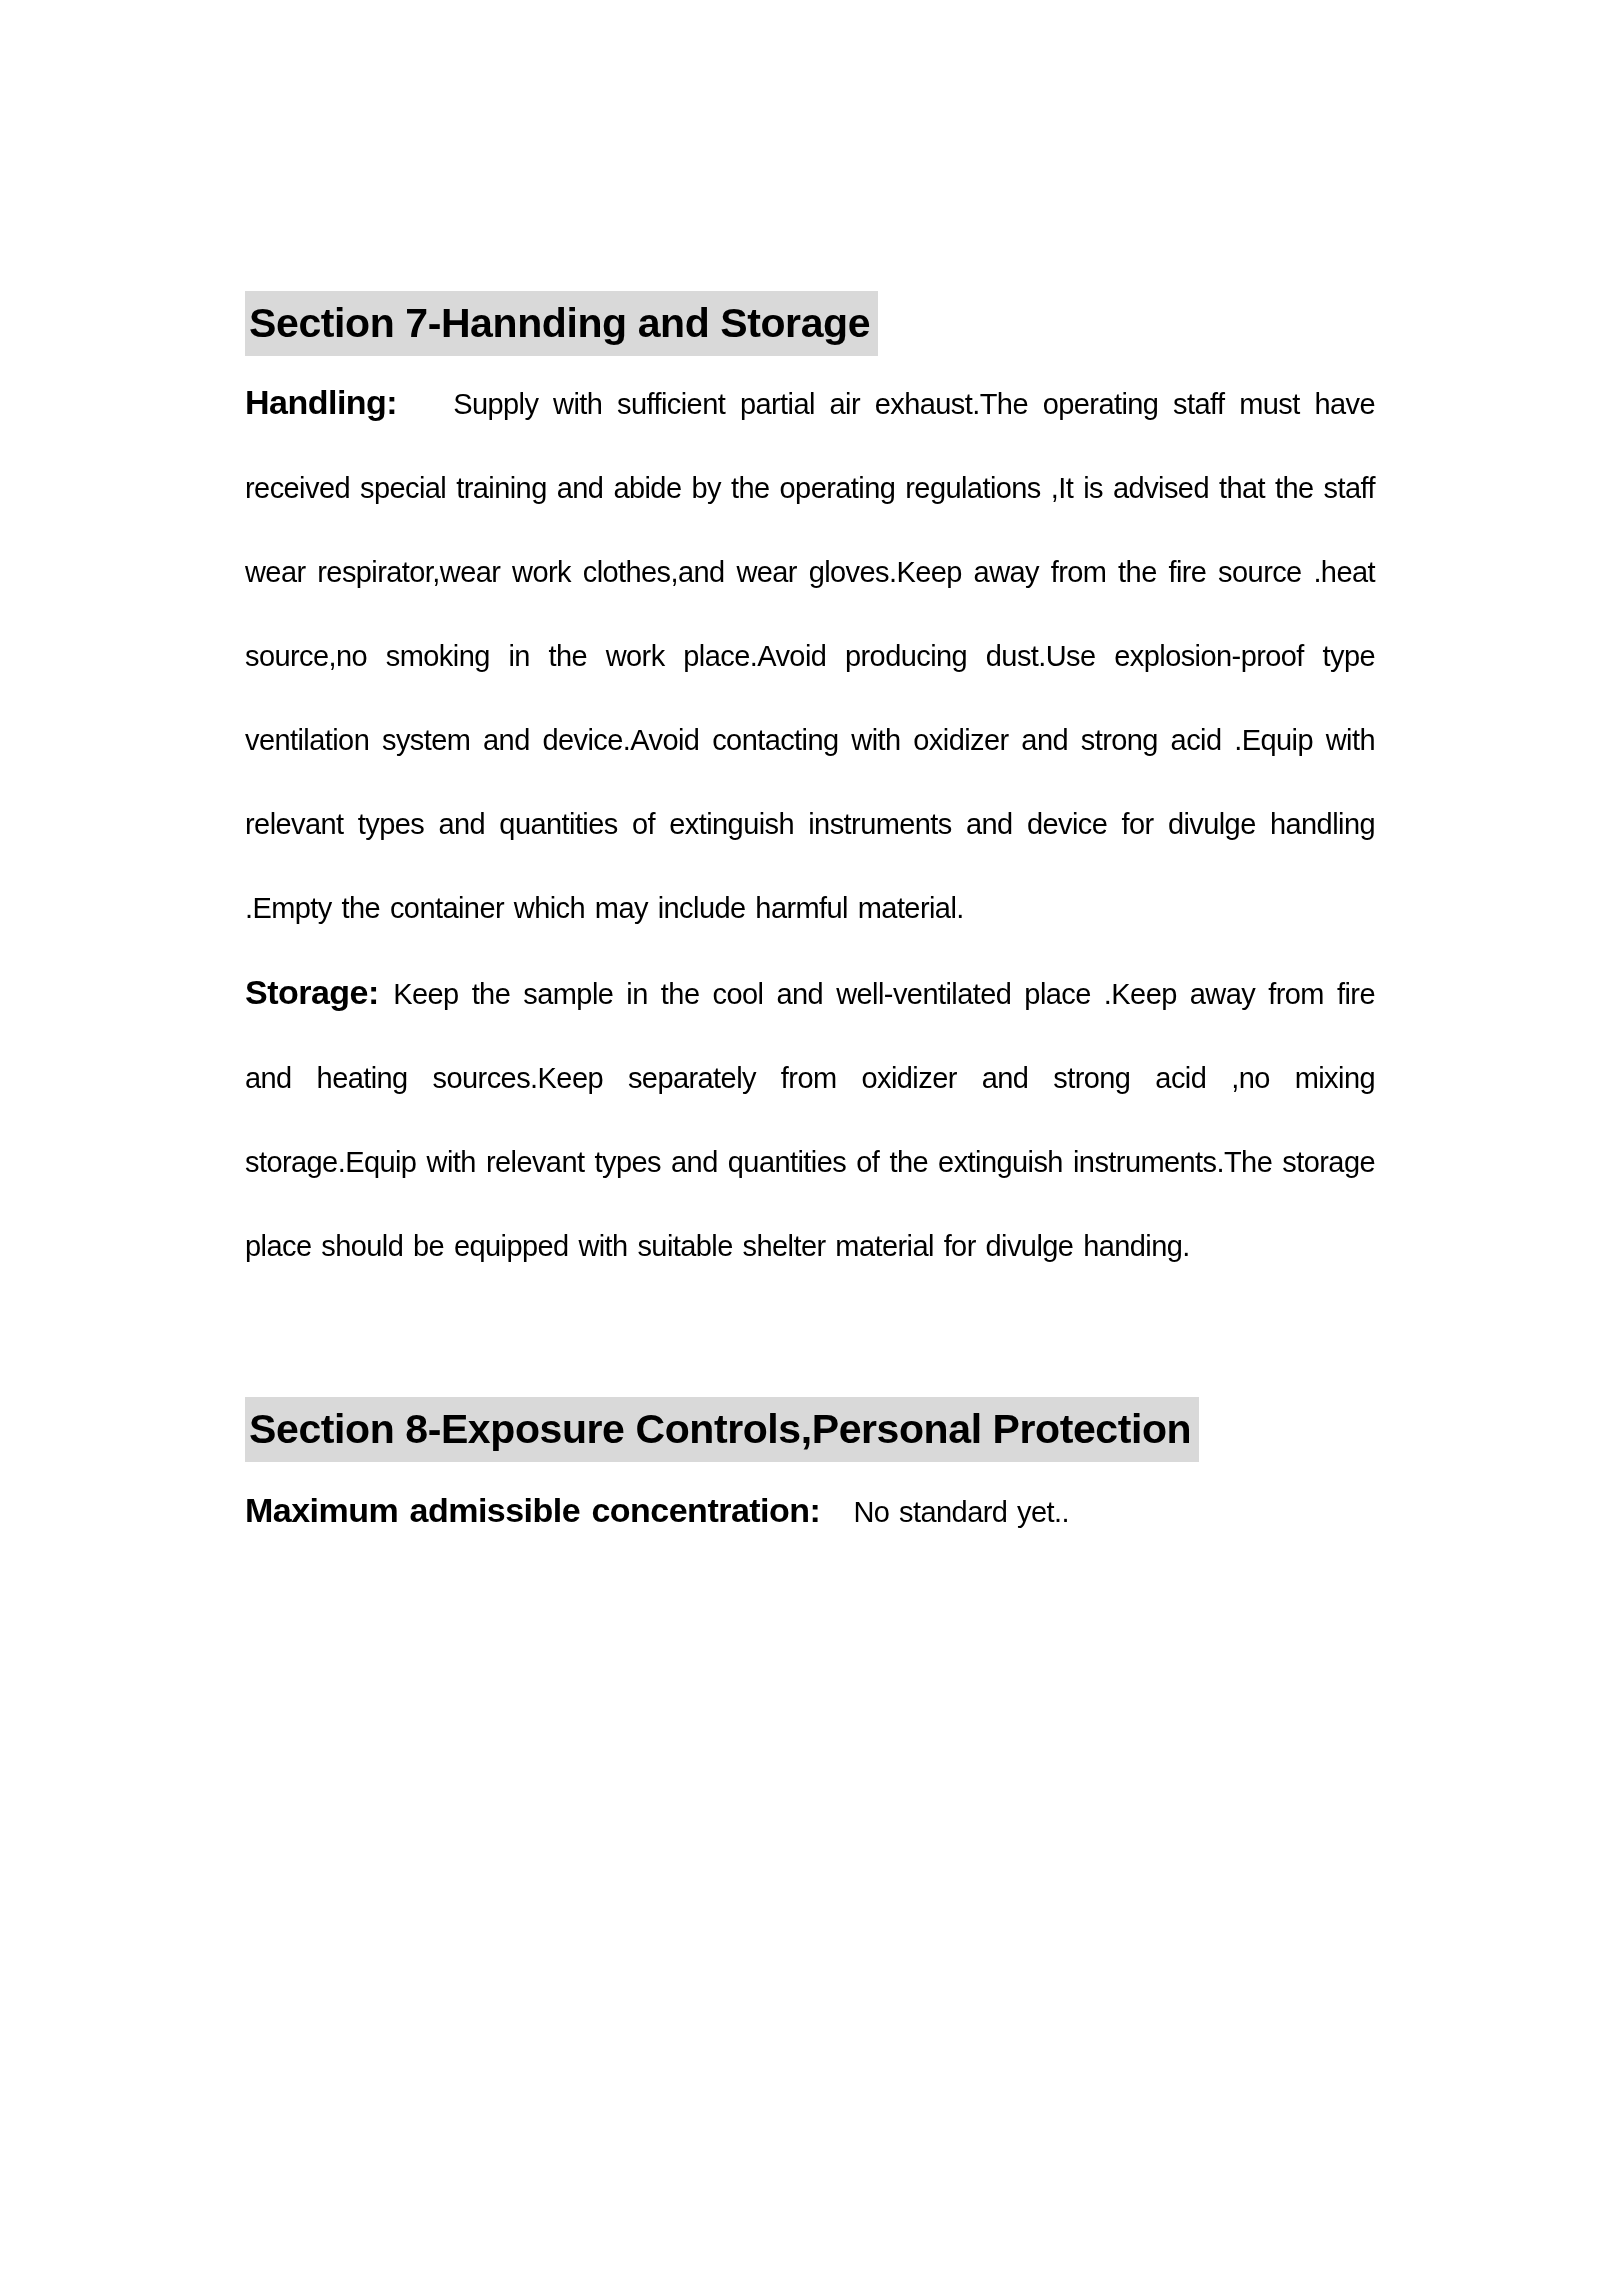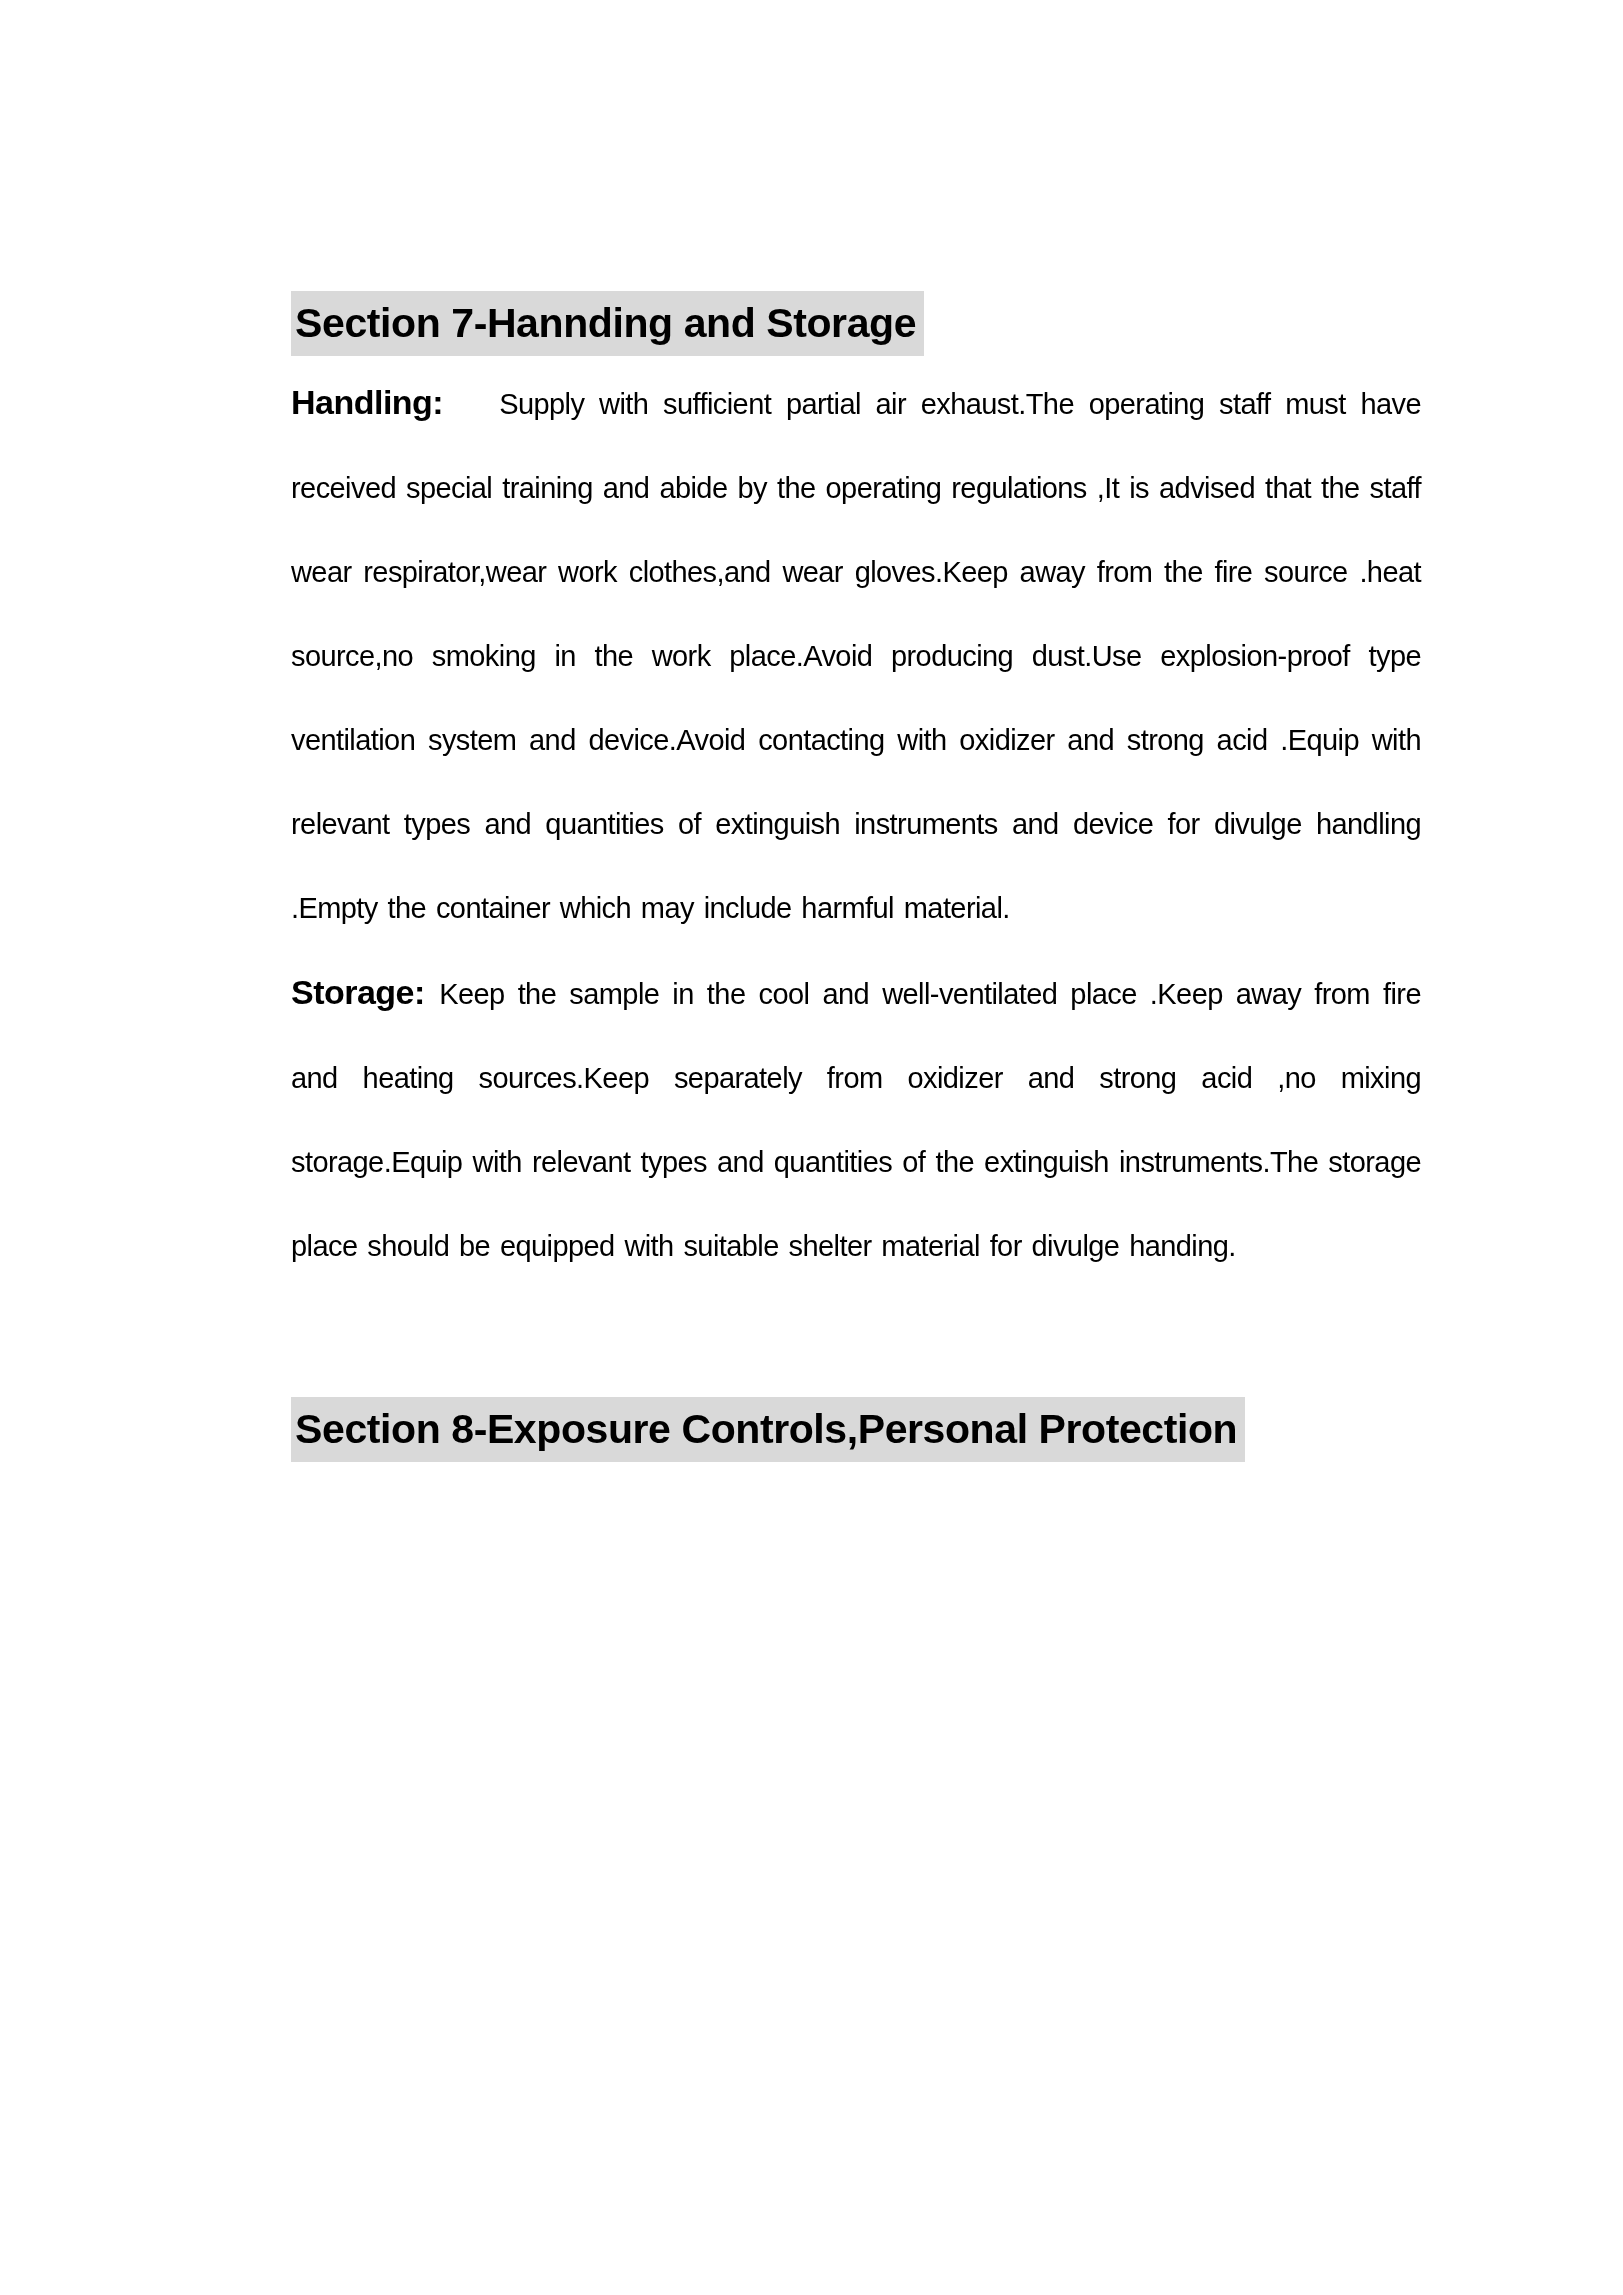--- a/index.html
+++ b/index.html
@@ -15,21 +15,20 @@
     font-family: "Liberation Sans", sans-serif;
     color: #000000;
     -webkit-font-smoothing: antialiased;
   }
   .page {
     position: absolute;
     left: 0; top: 0;
     width: 1577px;
     height: 2295px;
     background: #ffffff;
-    margin-left: 46px;
   }
   .content {
     position: absolute;
     left: 245px;
     top: 291px;
     width: 1130px;
   }
   .section-heading {
     display: table;            
     background: #d9d9d9;
@@ -74,20 +73,21 @@
     <h2 class="section-heading">Section 7-Hannding and Storage</h2>
 
     <p class="body-para"><span class="para-label gap-wide">Handling:</span><span class="para-text">Supply with sufficient partial air exhaust.The operating staff must have received special training and abide by the operating regulations ,It is advised that the staff wear respirator,wear work clothes,and wear gloves.Keep away from the fire source .heat source,no smoking in the work place.Avoid producing dust.Use explosion-proof type ventilation system and device.Avoid contacting with oxidizer and strong acid .Equip with relevant types and quantities of extinguish instruments and device for divulge handling .Empty the container which may include harmful material.</span></p>
 
     <p class="body-para"><span class="para-label gap-small">Storage:</span><span class="para-text">Keep the sample in the cool and well-ventilated place .Keep away from fire and heating sources.Keep separately from oxidizer and strong acid ,no mixing storage.Equip with relevant types and quantities of the extinguish instruments.The storage place should be equipped with suitable shelter material for divulge handing.</span></p>
 
     <h2 class="section-heading s8">Section 8-Exposure Controls,Personal Protection</h2>
 
     <div class="fields">
 
+      <p class="body-para"><span class="para-label gap-mid">Maximum admissible concentration:</span><span class="para-text">No standard yet..</span></p>
 
 
 
 
     </div>
   </div>
 </div>
 
 
 </body></html>

